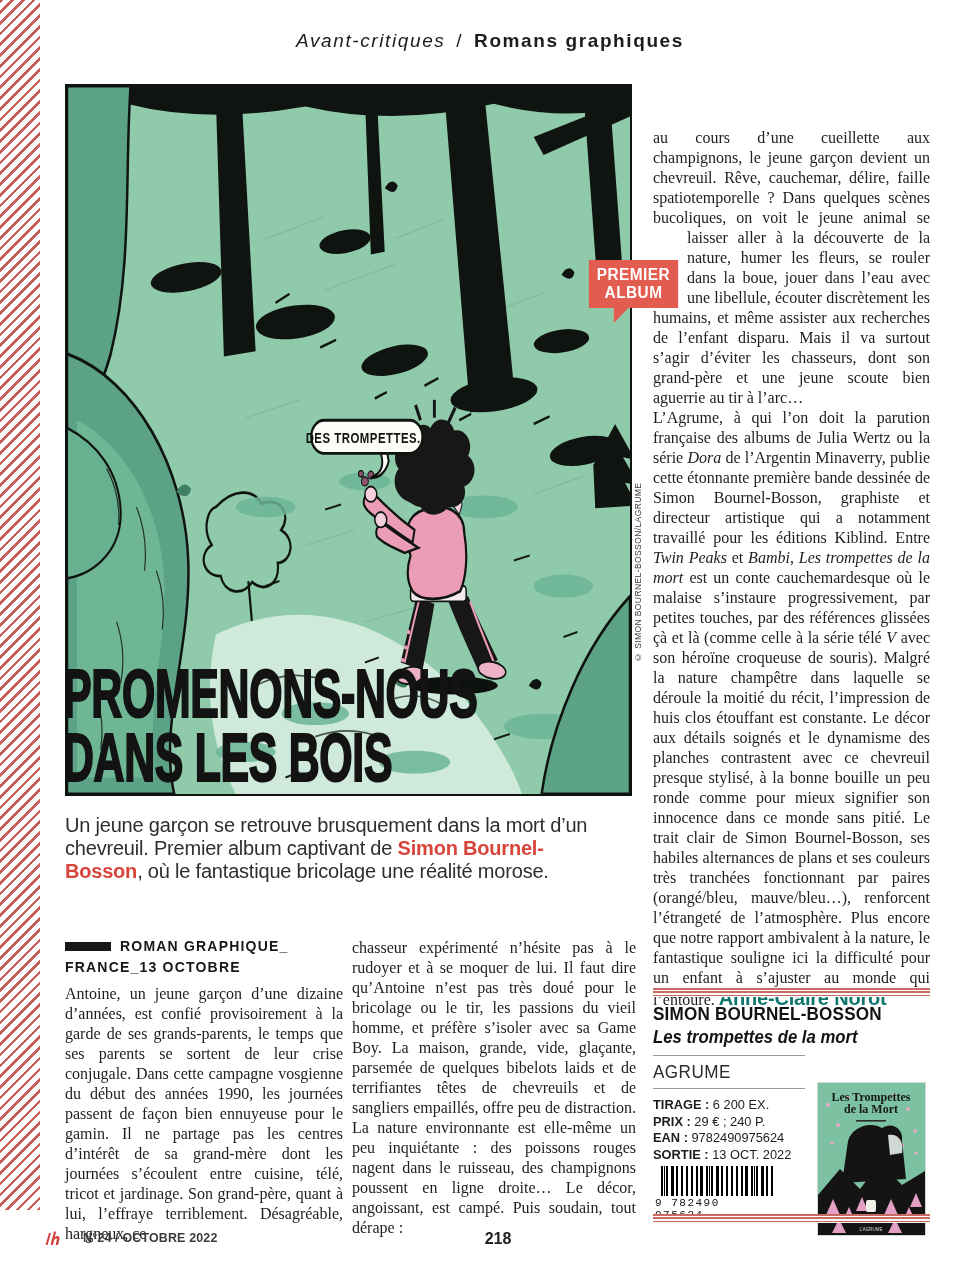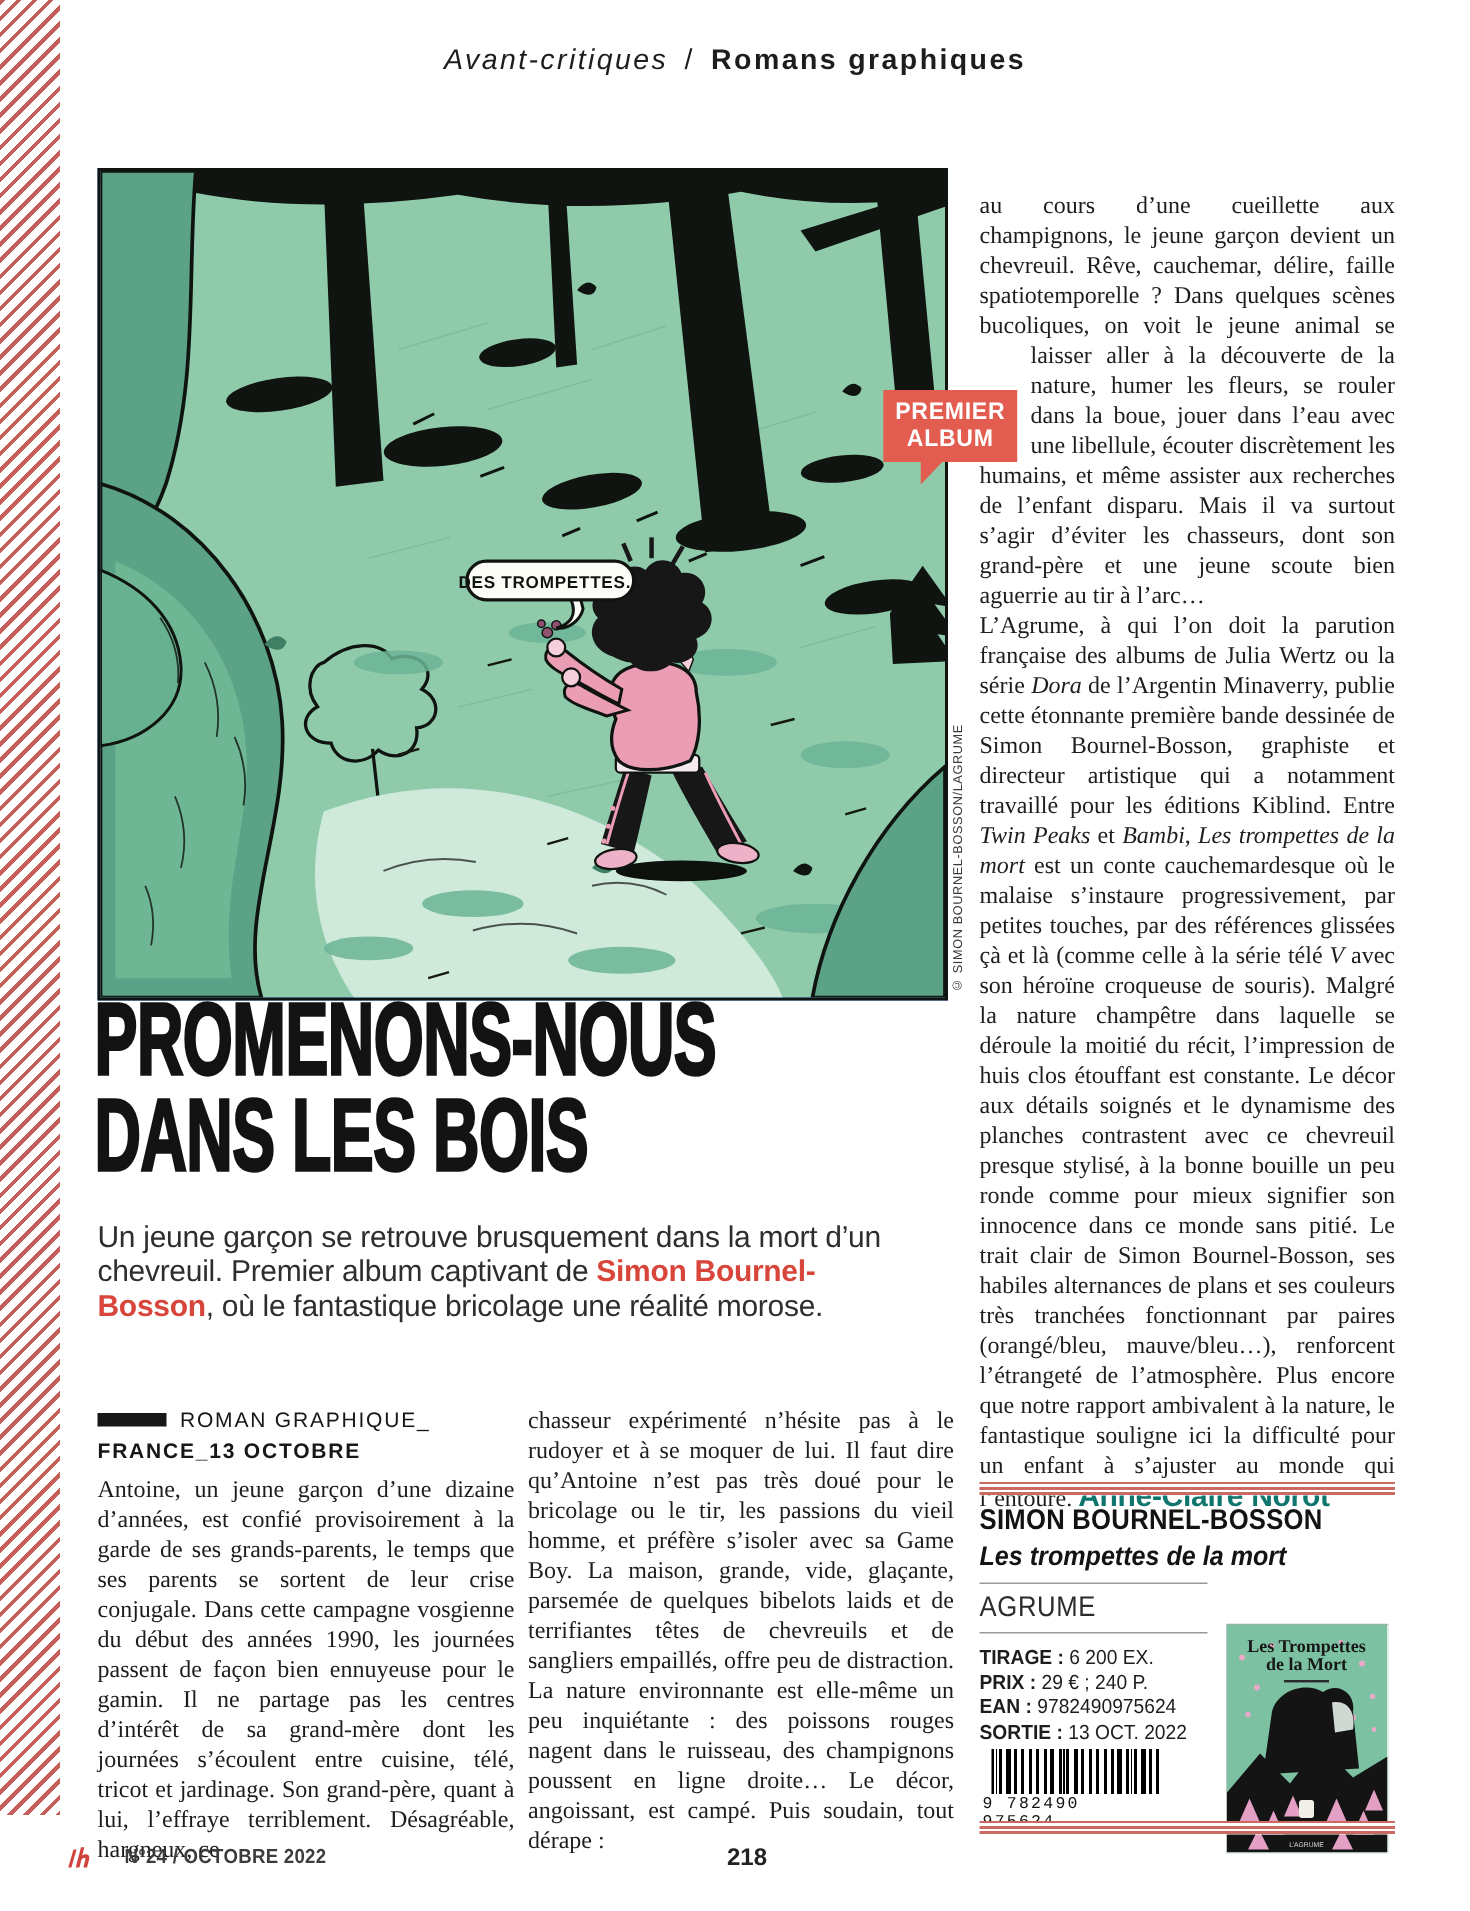--- a/index.html
+++ b/index.html
@@ -11,22 +11,22 @@
     background:repeating-linear-gradient(135deg,#c65f59 0 2.6px,#ffffff 2.6px 7.6px);}
 
   
   .header{position:absolute;left:0;top:30px;width:980px;text-align:center;
           font-size:19px;letter-spacing:1.6px;color:#1d1d1d;white-space:nowrap;}
   .h-it{font-style:italic;font-weight:400;}
   .h-sep{font-weight:400;padding:0 4px;}
   .h-b{font-weight:700;margin-top:10px;}
 
   
-  .illus{position:absolute;left:65px;top:112px;width:567px;height:555px;
-         border:2.5px solid #101410;box-sizing:border-box;background:#3b82f6;}
+  .illus{position:absolute;left:65px;top:84px;width:567px;height:712px;
+         border:2.5px solid #101410;box-sizing:border-box;background:#4d7c0f;}
   .illus svg{display:block;width:100%;height:100%;}
   .credit{position:absolute;left:633px;top:490px;height:172px;
           writing-mode:vertical-rl;transform:rotate(180deg);
           font-size:8.5px;letter-spacing:.4px;color:#3a3a3a;white-space:nowrap;}
 
   
   .badge{position:absolute;left:587px;top:260px;width:93px;height:48px;background:#e25c50;
          color:#ffffff;z-index:5;display:flex;flex-direction:column;align-items:center;
          justify-content:center;font-weight:700;font-size:16px;line-height:18px;
          letter-spacing:.5px;transform:scaleX(.96);}
@@ -41,21 +41,21 @@
   .standfirst{position:absolute;left:65px;top:814px;width:532px;margin:0;
          font-size:20px;line-height:23px;letter-spacing:-.2px;color:#2e2e2e;}
   .standfirst .red{color:#d8453a;font-weight:700;}
 
   
   .bodytext{margin:0;font-family:"Liberation Serif",serif;font-size:16px;line-height:20px;
             text-align:justify;color:#1d1d1d;hyphens:auto;}
   .col1{position:absolute;left:65px;top:936px;width:278px;}
   .col2{position:absolute;left:352px;top:938px;width:284px;}
   .col3{position:absolute;left:653px;top:128px;width:277px;}
-  .kicker{font-size:14px;font-weight:400;letter-spacing:1.2px;color:#171717;
+  .kicker{font-size:14px;font-weight:700;letter-spacing:1.2px;color:#171717;
           line-height:21px;white-space:nowrap;}
   .kbar{display:inline-block;width:46px;height:9px;background:#171717;margin-right:9px;}
   .kicker2{font-size:14px;font-weight:700;letter-spacing:1.2px;color:#171717;
            line-height:21px;margin-bottom:6px;}
   .badge-spacer{float:left;width:34px;height:78px;}
   .it{font-style:italic;}
   .byline{font-family:"Liberation Sans",sans-serif;font-weight:700;font-size:20px;
           letter-spacing:-.2px;color:#0f766e;}
 
   

